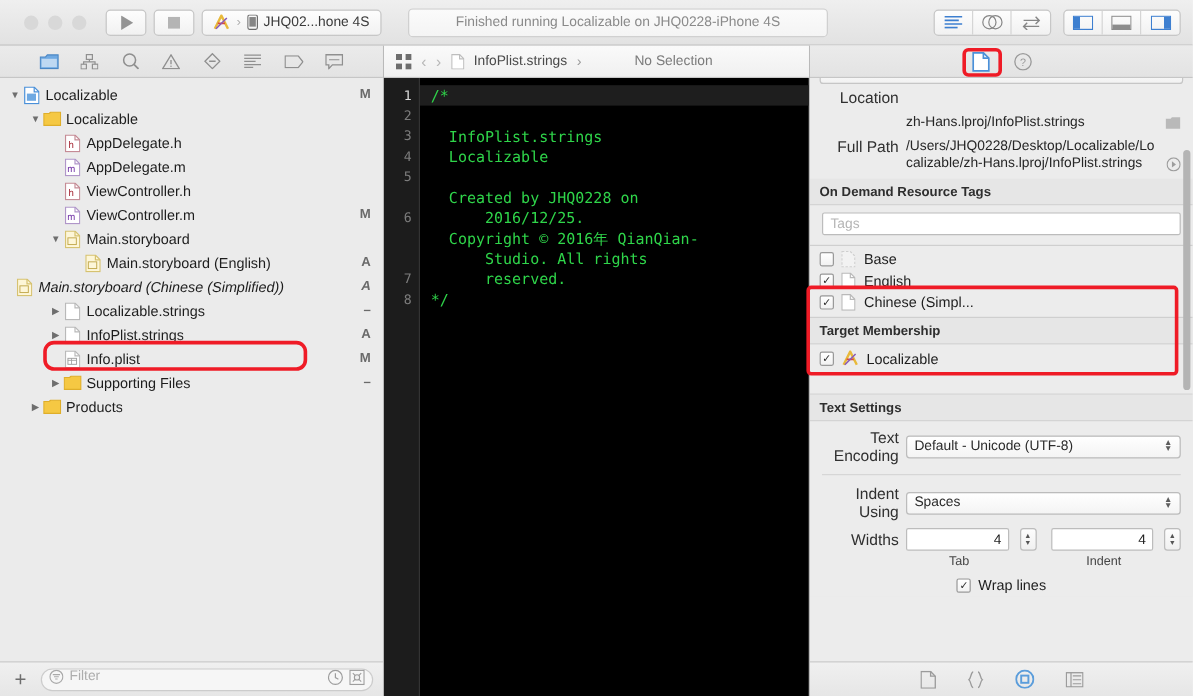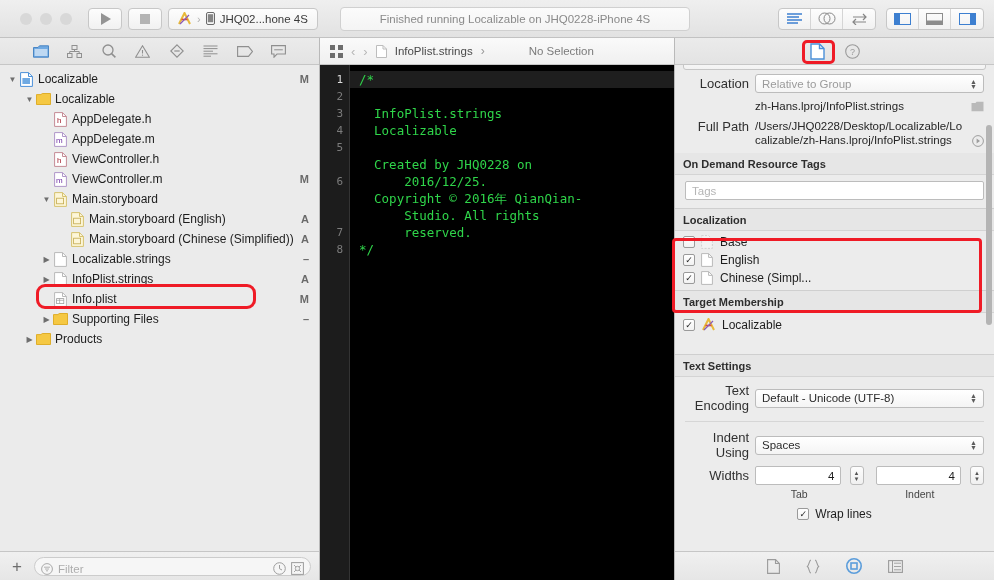--- a/index.html
+++ b/index.html
@@ -129,21 +129,21 @@
     height: 29px; flex: 0 0 29px;
     background: linear-gradient(#f0f0f0, #e6e6e6);
     border-top: 1px solid #c6c6c6;
     display: flex; align-items: center; padding: 0 8px; gap: 8px;
   }
   .plus { font-size: 17px; color: #6d6d6d; line-height: 1; padding: 0 4px; }
   .filter-field {
     flex: 1; height: 19px;
     border: 1px solid #ccc; border-radius: 10px;
     background: #f6f6f6;
-    display: flex; align-items: flex-end; gap: 5px;
+    display: flex; align-items: flex-start; gap: 5px;
     padding: 0 6px;
     font-size: 11.5px; color: #adadad;
   }
   .ff-right { margin-left: auto; display: flex; gap: 5px; align-items: center; }
 
   
   .editor {
     flex: 1; min-width: 0;
     display: flex; flex-direction: column;
     background: #fff;
@@ -542,21 +542,21 @@
             <span class="ficon">
               <svg width="13" height="15" viewBox="0 0 13 15">
                 <path d="M0.6 0.6 L8.5 0.6 L12.4 4.5 L12.4 14.4 L0.6 14.4 Z" fill="#fdf6d8" stroke="#d6c270"></path>
                 <path d="M8.5 0.6 L8.5 4.5 L12.4 4.5" fill="none" stroke="#d6c270"></path>
                 <rect x="2.6" y="6.2" width="7" height="5.6" fill="none" stroke="#c2a94e" stroke-width="0.8"></rect>
               </svg>
             </span>
             <span class="rlabel">Main.storyboard (English)</span>
             <span class="rstatus">A</span>
           </div>
-          <div class="row" style="padding-left: 57px;">
+          <div class="row" style=" font-style: italic;">
             <span class="tw"></span>
             <span class="ficon">
               <svg width="13" height="15" viewBox="0 0 13 15">
                 <path d="M0.6 0.6 L8.5 0.6 L12.4 4.5 L12.4 14.4 L0.6 14.4 Z" fill="#fdf6d8" stroke="#d6c270"></path>
                 <path d="M8.5 0.6 L8.5 4.5 L12.4 4.5" fill="none" stroke="#d6c270"></path>
                 <rect x="2.6" y="6.2" width="7" height="5.6" fill="none" stroke="#c2a94e" stroke-width="0.8"></rect>
               </svg>
             </span>
             <span class="rlabel">Main.storyboard (Chinese (Simplified))</span>
             <span class="rstatus">A</span>
@@ -708,24 +708,20 @@
       </div>
 
       <div class="insp-content">
 
         <div class="grp" style="border-bottom:none;">
           <div style="height:6px; overflow:hidden; padding:0 8px;">
             <div style="height:16px; border:1px solid #c6c6c6; border-radius:3px; background:linear-gradient(#fff,#f2f2f2); margin-top:-11px;"></div>
           </div>
           <div class="frow">
             <div class="flabel">Location</div>
-            <div class="popup placeholder">
-              <span>Relative to Group</span>
-              <span class="arrows">▲<br>▼</span>
-            </div>
           </div>
           <div class="frow" style="align-items:center;">
             <div class="flabel"></div>
             <div class="pathtext">zh-Hans.lproj/InfoPlist.strings</div>
             <svg width="13" height="11" viewBox="0 0 13 11">
                 <path d="M0.5 2 L4.5 2 L5.6 0.8 L12.5 0.8 L12.5 10.2 L0.5 10.2 Z" fill="#b9b9b9"></path>
               </svg>
           </div>
           <div class="frow" style="align-items:flex-start; padding-bottom:6px;">
             <div class="flabel">Full Path</div>
@@ -740,21 +736,20 @@
         <div class="grp">
           <div class="grp-head">On Demand Resource Tags</div>
           <div class="frow" style="padding:6px 10px 8px 10px;">
             <div class="textfield">
               <span>Tags</span>
             </div>
           </div>
         </div>
 
         <div class="grp">
-          <div class="grp-head">Localization</div>
           <div id="loc-list" style="padding:2px 0 3px 0;">
               <div class="cbrow">
                 <span class="cb"></span>
                 <span style="width:13px;display:flex;align-items:center;">
                   <svg width="12" height="14" viewBox="0 0 12 14">
                     <path d="M0.6 0.6 L7.6 0.6 L11.4 4.4 L11.4 13.4 L0.6 13.4 Z" fill="#f2f2f2" stroke="#cfcfcf" stroke-dasharray="2,1.4"></path>
                   </svg>
                 </span>
                 <span>Base</span>
               </div>

